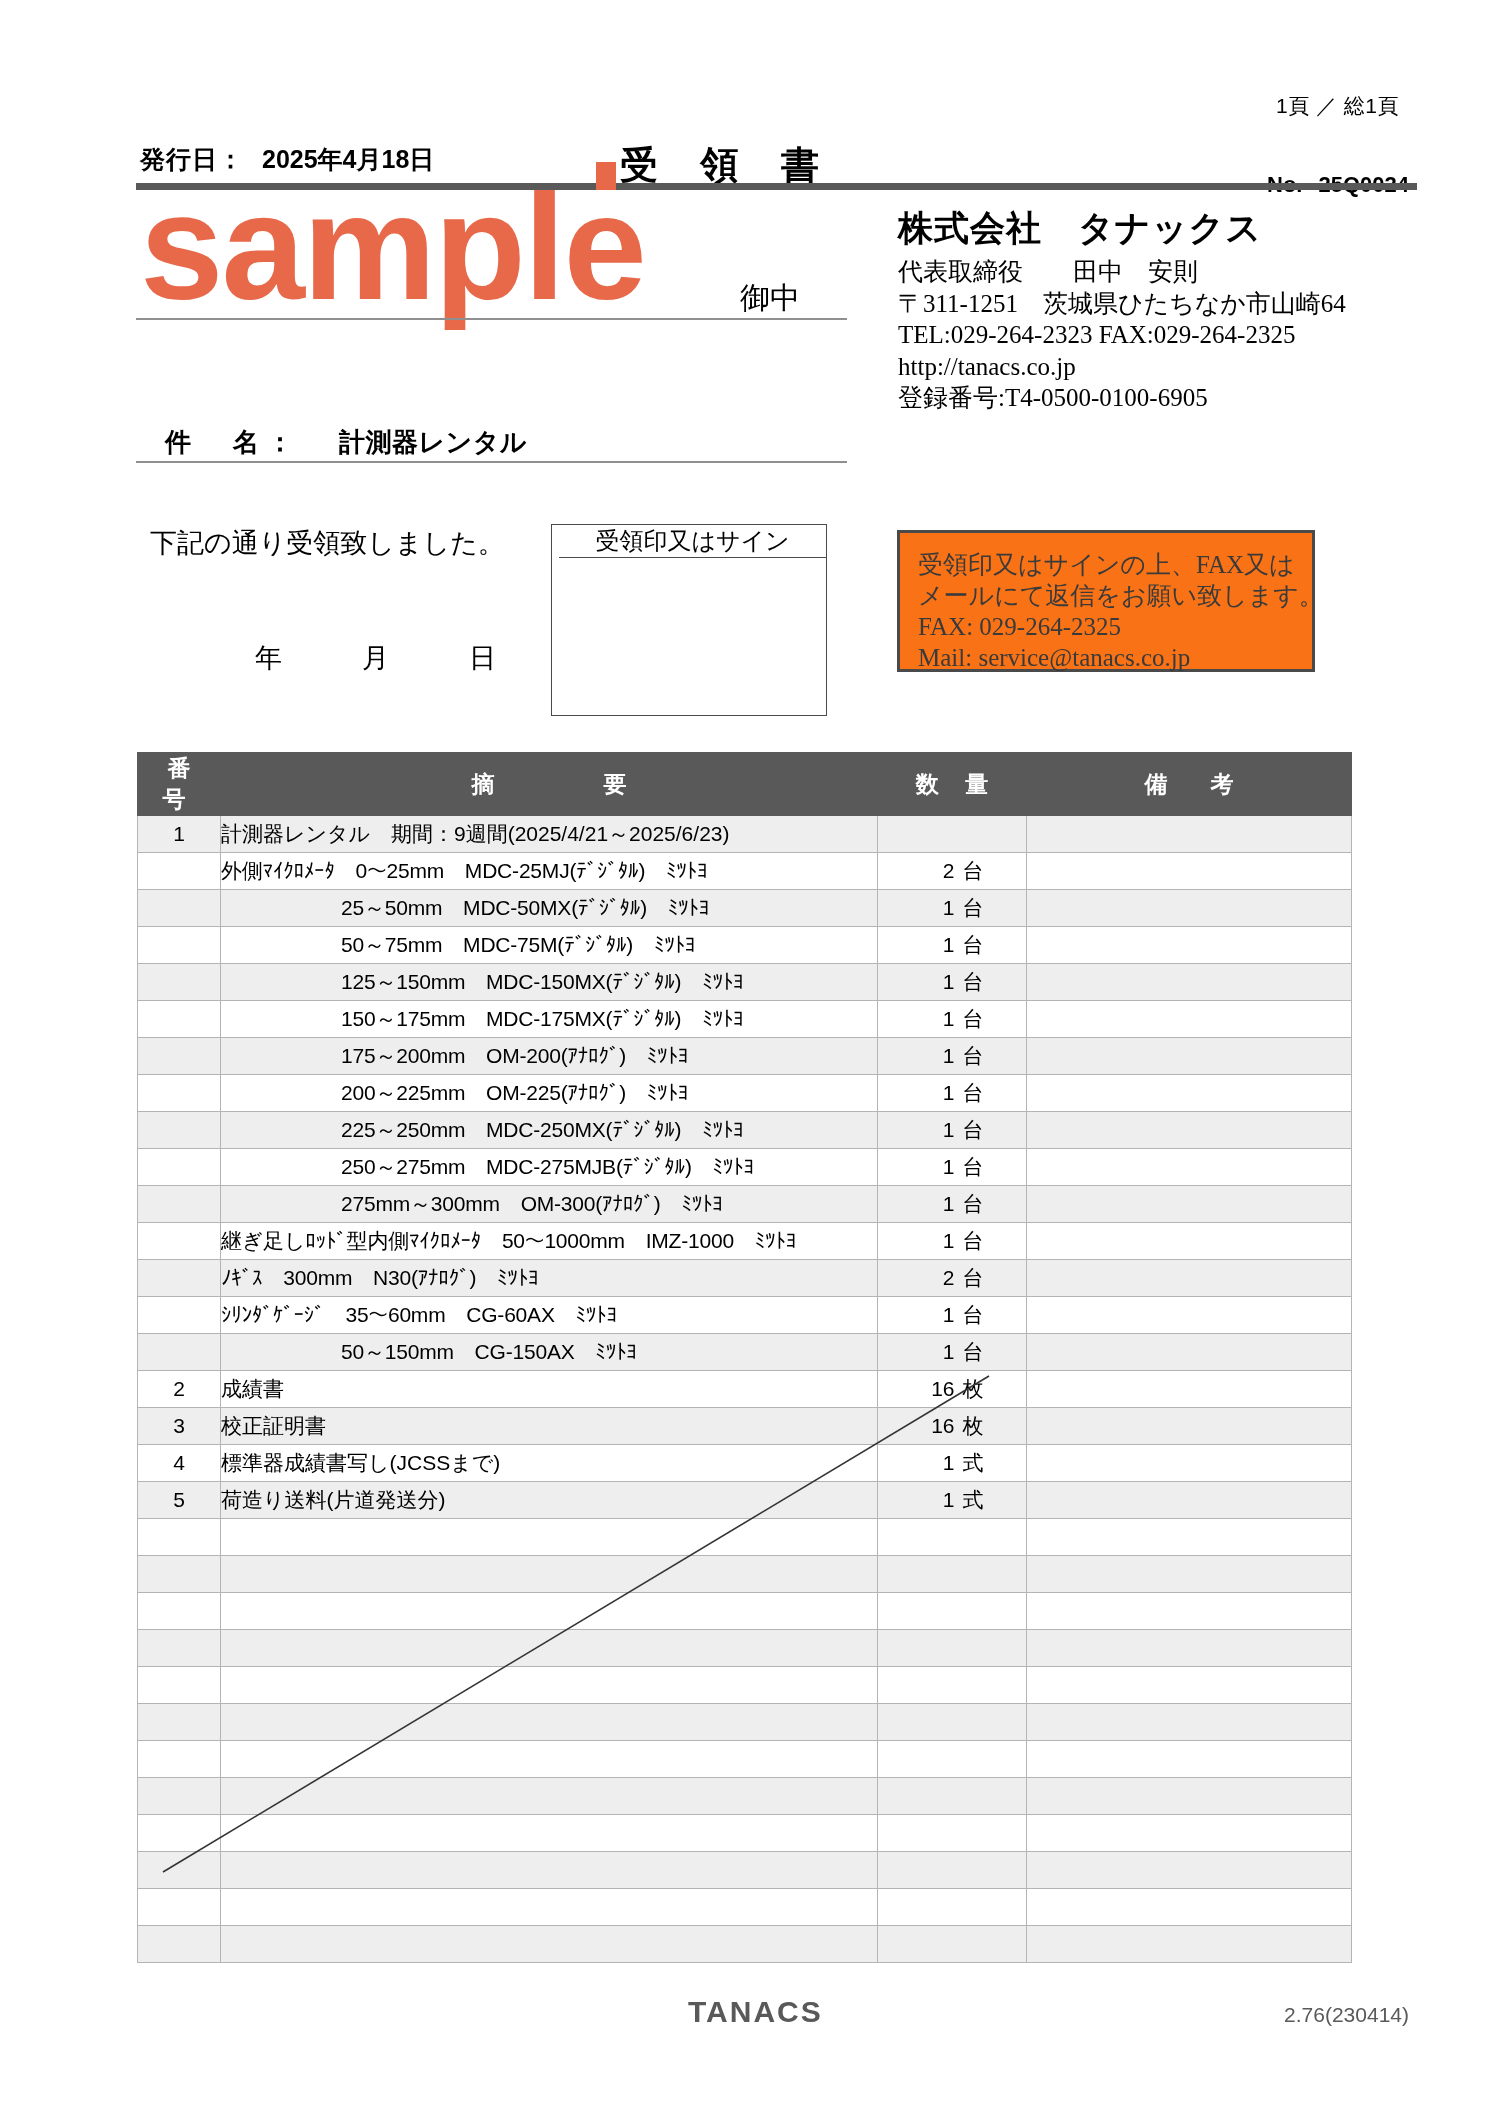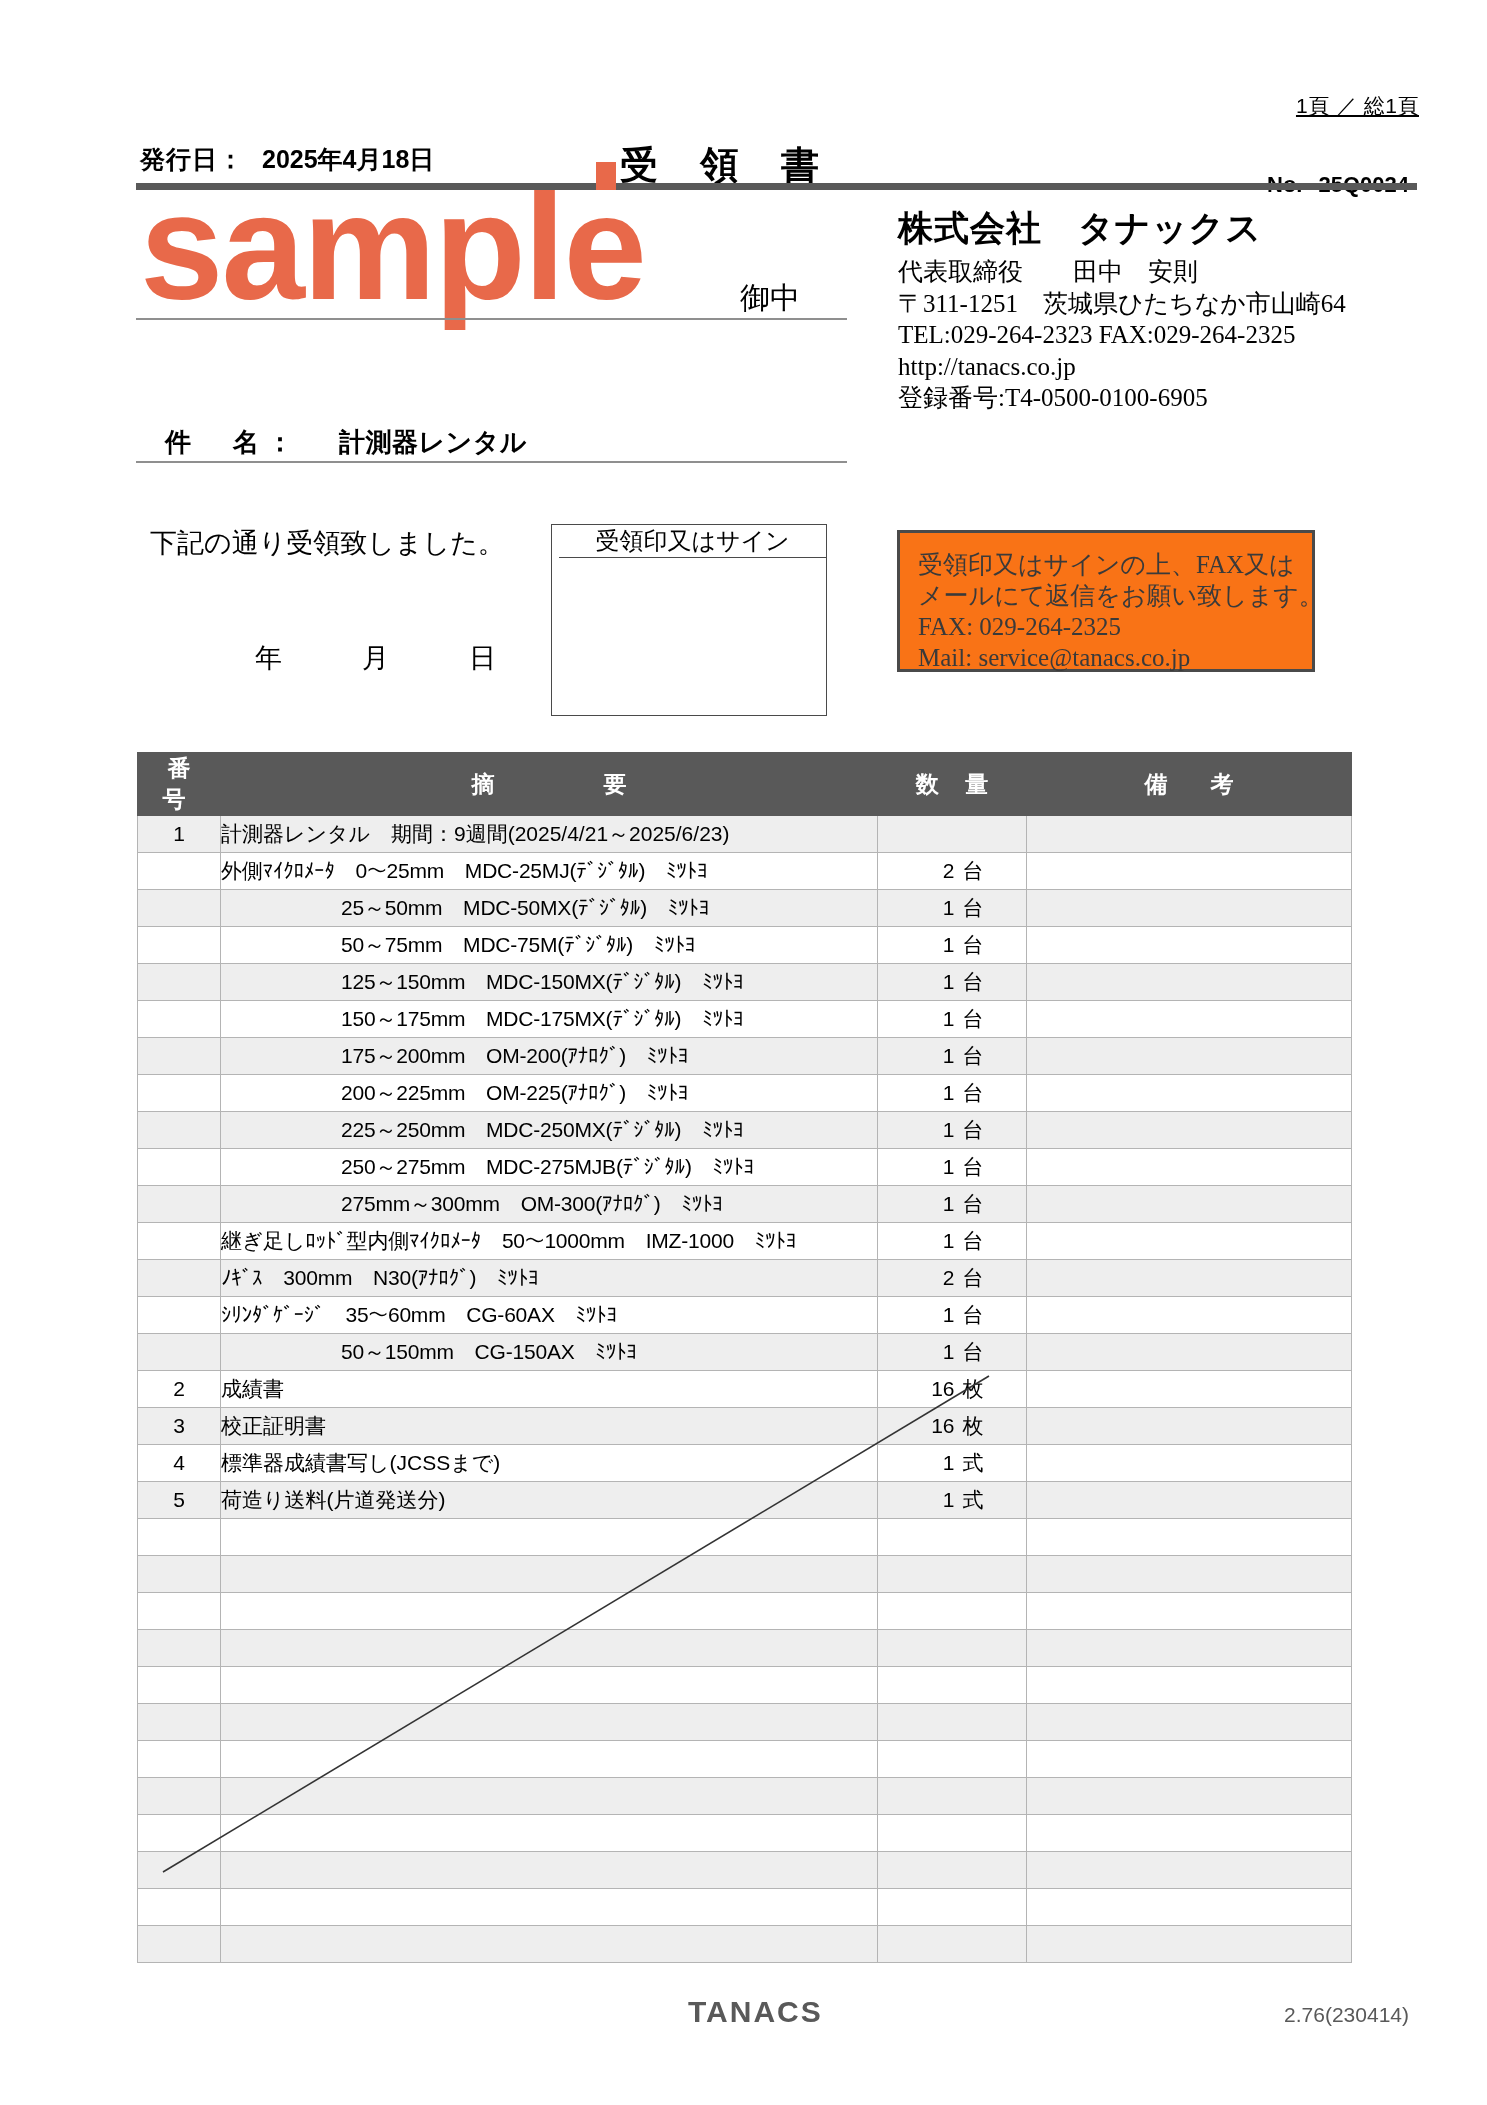--- a/index.html
+++ b/index.html
@@ -16,25 +16,24 @@
     width: 1487px;
     height: 2105px;
     background: #ffffff;
     overflow: hidden;
   }
 
   
   .page-indicator {
     position: absolute;
     top: 92px;
-    right: 68px;
+    right: 88px;
     font-size: 21px;
     letter-spacing: 0.5px;
     white-space: nowrap;
-    text-decoration: underline;
   }
 
   
   .issue-date {
     position: absolute;
     left: 140px;
     top: 143px;
     font-size: 25px;
     font-weight: bold;
     white-space: nowrap;

